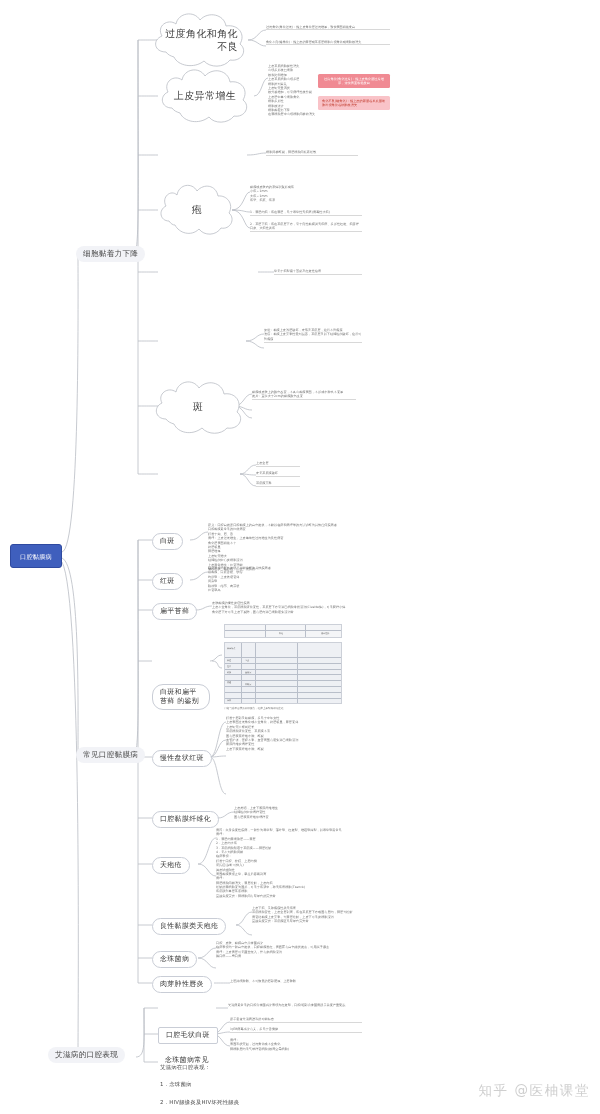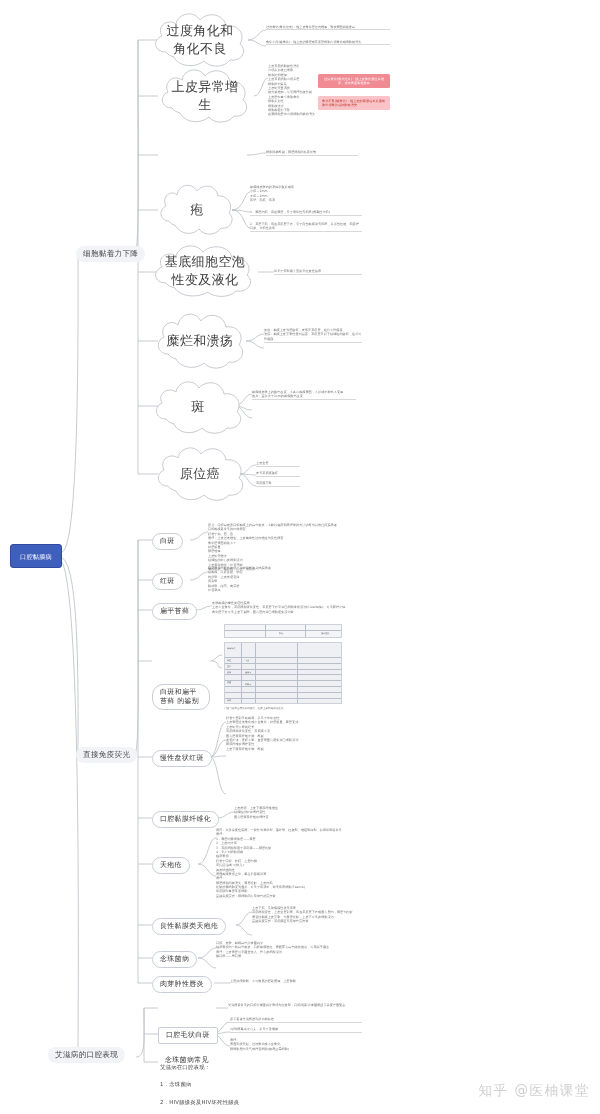--- a/index.html
+++ b/index.html
@@ -26,22 +26,22 @@
   .branch1 {
     position:absolute; font-size:7.6px; color:#4a4a4a;
     background:#f2f3f7; border-radius:9px;
     padding:3px 7px; white-space:nowrap; letter-spacing:0.3px;
   }
 
   
   .cloud {
     position:absolute;
     display:flex; align-items:center; justify-content:center;
-    text-align:center;
-    font-size:13px; color:#3c3c3c; letter-spacing:0.4px;
+    text-align:right;
+    font-size:10px; color:#3c3c3c; letter-spacing:0.4px;
     line-height:1.35;
   }
   .cloud svg { position:absolute; left:0; top:0; width:100%; height:100%; }
   .cloud span { position:relative; z-index:2; padding:0 14px; }
 
   
   .pill {
     position:absolute;
     border:1px solid #c9cdd6; border-radius:11px;
     background:#fff;
@@ -198,21 +198,21 @@
   </svg>
 
   <div class="root-node">
     <span>口腔黏膜病</span>
   </div>
 
   <div class="branch1" style="left:76px; top:246px;">
     <span>细胞黏着力下降</span>
   </div>
   <div class="branch1" style="left:76px; top:747px;">
-    <span>直接免疫荧光</span>
+    <span>常见口腔黏膜病</span>
   </div>
   <div class="branch1" style="left:48px; top:1047px;">
     <span>艾滋病的口腔表现</span>
   </div>
 
   <div class="cloud" style="left:148px; top:8px; width:104px; height:64px;">
     <svg viewBox="0 0 104 64" preserveAspectRatio="none">
         <path d="M18 44 C6 44 4 32 14 28 C8 18 20 10 28 16 C30 5 46 2 52 12 C60 3 76 6 78 18 C90 16 98 26 92 36 C100 42 94 54 82 52 C76 60 62 60 56 53 C46 61 30 58 26 49 C23 48 20 47 18 44 Z" fill="#fff" stroke="#b9bcc4" stroke-width="0.8"></path>
       </svg>
     <span>过度角化和角化不良</span>
@@ -226,47 +226,29 @@
   </div>
 
 
   <div class="cloud" style="left:156px; top:180px; width:82px; height:60px;">
     <svg viewBox="0 0 82 60" preserveAspectRatio="none">
         <path d="M13 41 C4 41 2 30 10 26 C5 17 15 9 21 15 C23 4 36 2 41 11 C48 3 60 5 62 16 C71 15 78 24 73 33 C80 39 74 50 65 48 C60 56 48 56 43 49 C35 57 23 53 19 45 C17 45 15 44 13 41 Z" fill="#fff" stroke="#b9bcc4" stroke-width="0.8"></path>
       </svg>
     <span>疱</span>
   </div>
 
-  <div class="cloud" style="left:148px; top:240px; width:114px; height:62px;">
-    <svg viewBox="0 0 114 62" preserveAspectRatio="none">
-        <path d="M18 43 C6 43 4 31 14 27 C8 18 20 10 28 16 C31 5 48 2 55 12 C64 3 82 6 84 18 C97 17 105 26 99 35 C107 41 101 53 88 51 C82 58 66 58 60 52 C48 59 31 56 27 48 C23 47 20 46 18 43 Z" fill="#fff" stroke="#b9bcc4" stroke-width="0.8"></path>
-      </svg>
-    <span>基底细胞空泡性变及液化</span>
-  </div>
-
-  <div class="cloud" style="left:152px; top:308px; width:96px; height:66px;">
-    <svg viewBox="0 0 96 66" preserveAspectRatio="none">
-        <path d="M16 46 C5 46 3 33 12 29 C7 19 18 10 26 17 C28 5 43 2 49 13 C57 3 72 7 74 19 C85 17 93 27 87 37 C95 43 89 56 77 54 C71 62 58 62 52 55 C42 63 28 59 24 51 C21 50 18 49 16 46 Z" fill="#fff" stroke="#b9bcc4" stroke-width="0.8"></path>
-      </svg>
-    <span>糜烂和溃疡</span>
-  </div>
+
 
   <div class="cloud" style="left:150px; top:376px; width:96px; height:62px;">
     <svg viewBox="0 0 96 62" preserveAspectRatio="none">
         <path d="M16 43 C5 43 3 31 12 27 C7 18 18 10 26 16 C28 5 43 2 49 12 C57 3 72 6 74 18 C85 16 93 26 87 36 C95 42 89 54 77 52 C71 59 58 59 52 52 C42 60 28 57 24 48 C21 47 18 46 16 43 Z" fill="#fff" stroke="#b9bcc4" stroke-width="0.8"></path>
       </svg>
     <span>斑</span>
   </div>
 
-  <div class="cloud" style="left:152px; top:442px; width:96px; height:64px;">
-    <svg viewBox="0 0 96 64" preserveAspectRatio="none">
-        <path d="M16 44 C5 44 3 32 12 28 C7 18 18 10 26 16 C28 5 43 2 49 12 C57 3 72 6 74 18 C85 16 93 26 87 36 C95 42 89 55 77 53 C71 60 58 60 52 53 C42 61 28 58 24 49 C21 48 18 47 16 44 Z" fill="#fff" stroke="#b9bcc4" stroke-width="0.8"></path>
-      </svg>
-    <span>原位癌</span>
-  </div>
 
   <div class="anno-line" style="left:266px; top:25px; width:124px;">过度角化(角化过度)：指上皮角化层过度增厚，致使表面粗糙发白</div>
   <div class="anno-line" style="left:266px; top:40px; width:124px;">角化不良(错角化)：指上皮的棘层或基底层细胞出现角化或细胞核消失</div>
 
   <div class="hl-red" style="left:318px; top:74px; width:72px;">过度角化(角化过度)：指上皮角化层过度增厚，致使表面粗糙发白</div>
   <div class="hl-pink" style="left:318px; top:96px; width:72px;">角化不良(错角化)：指上皮的棘层或基底层细胞出现角化或细胞核消失</div>
 
   <div class="leaf nb" style="left:268px; top:64px; width:96px;">上皮基底细胞极性消失
 出现多形核巨细胞
 核浆比例增加

